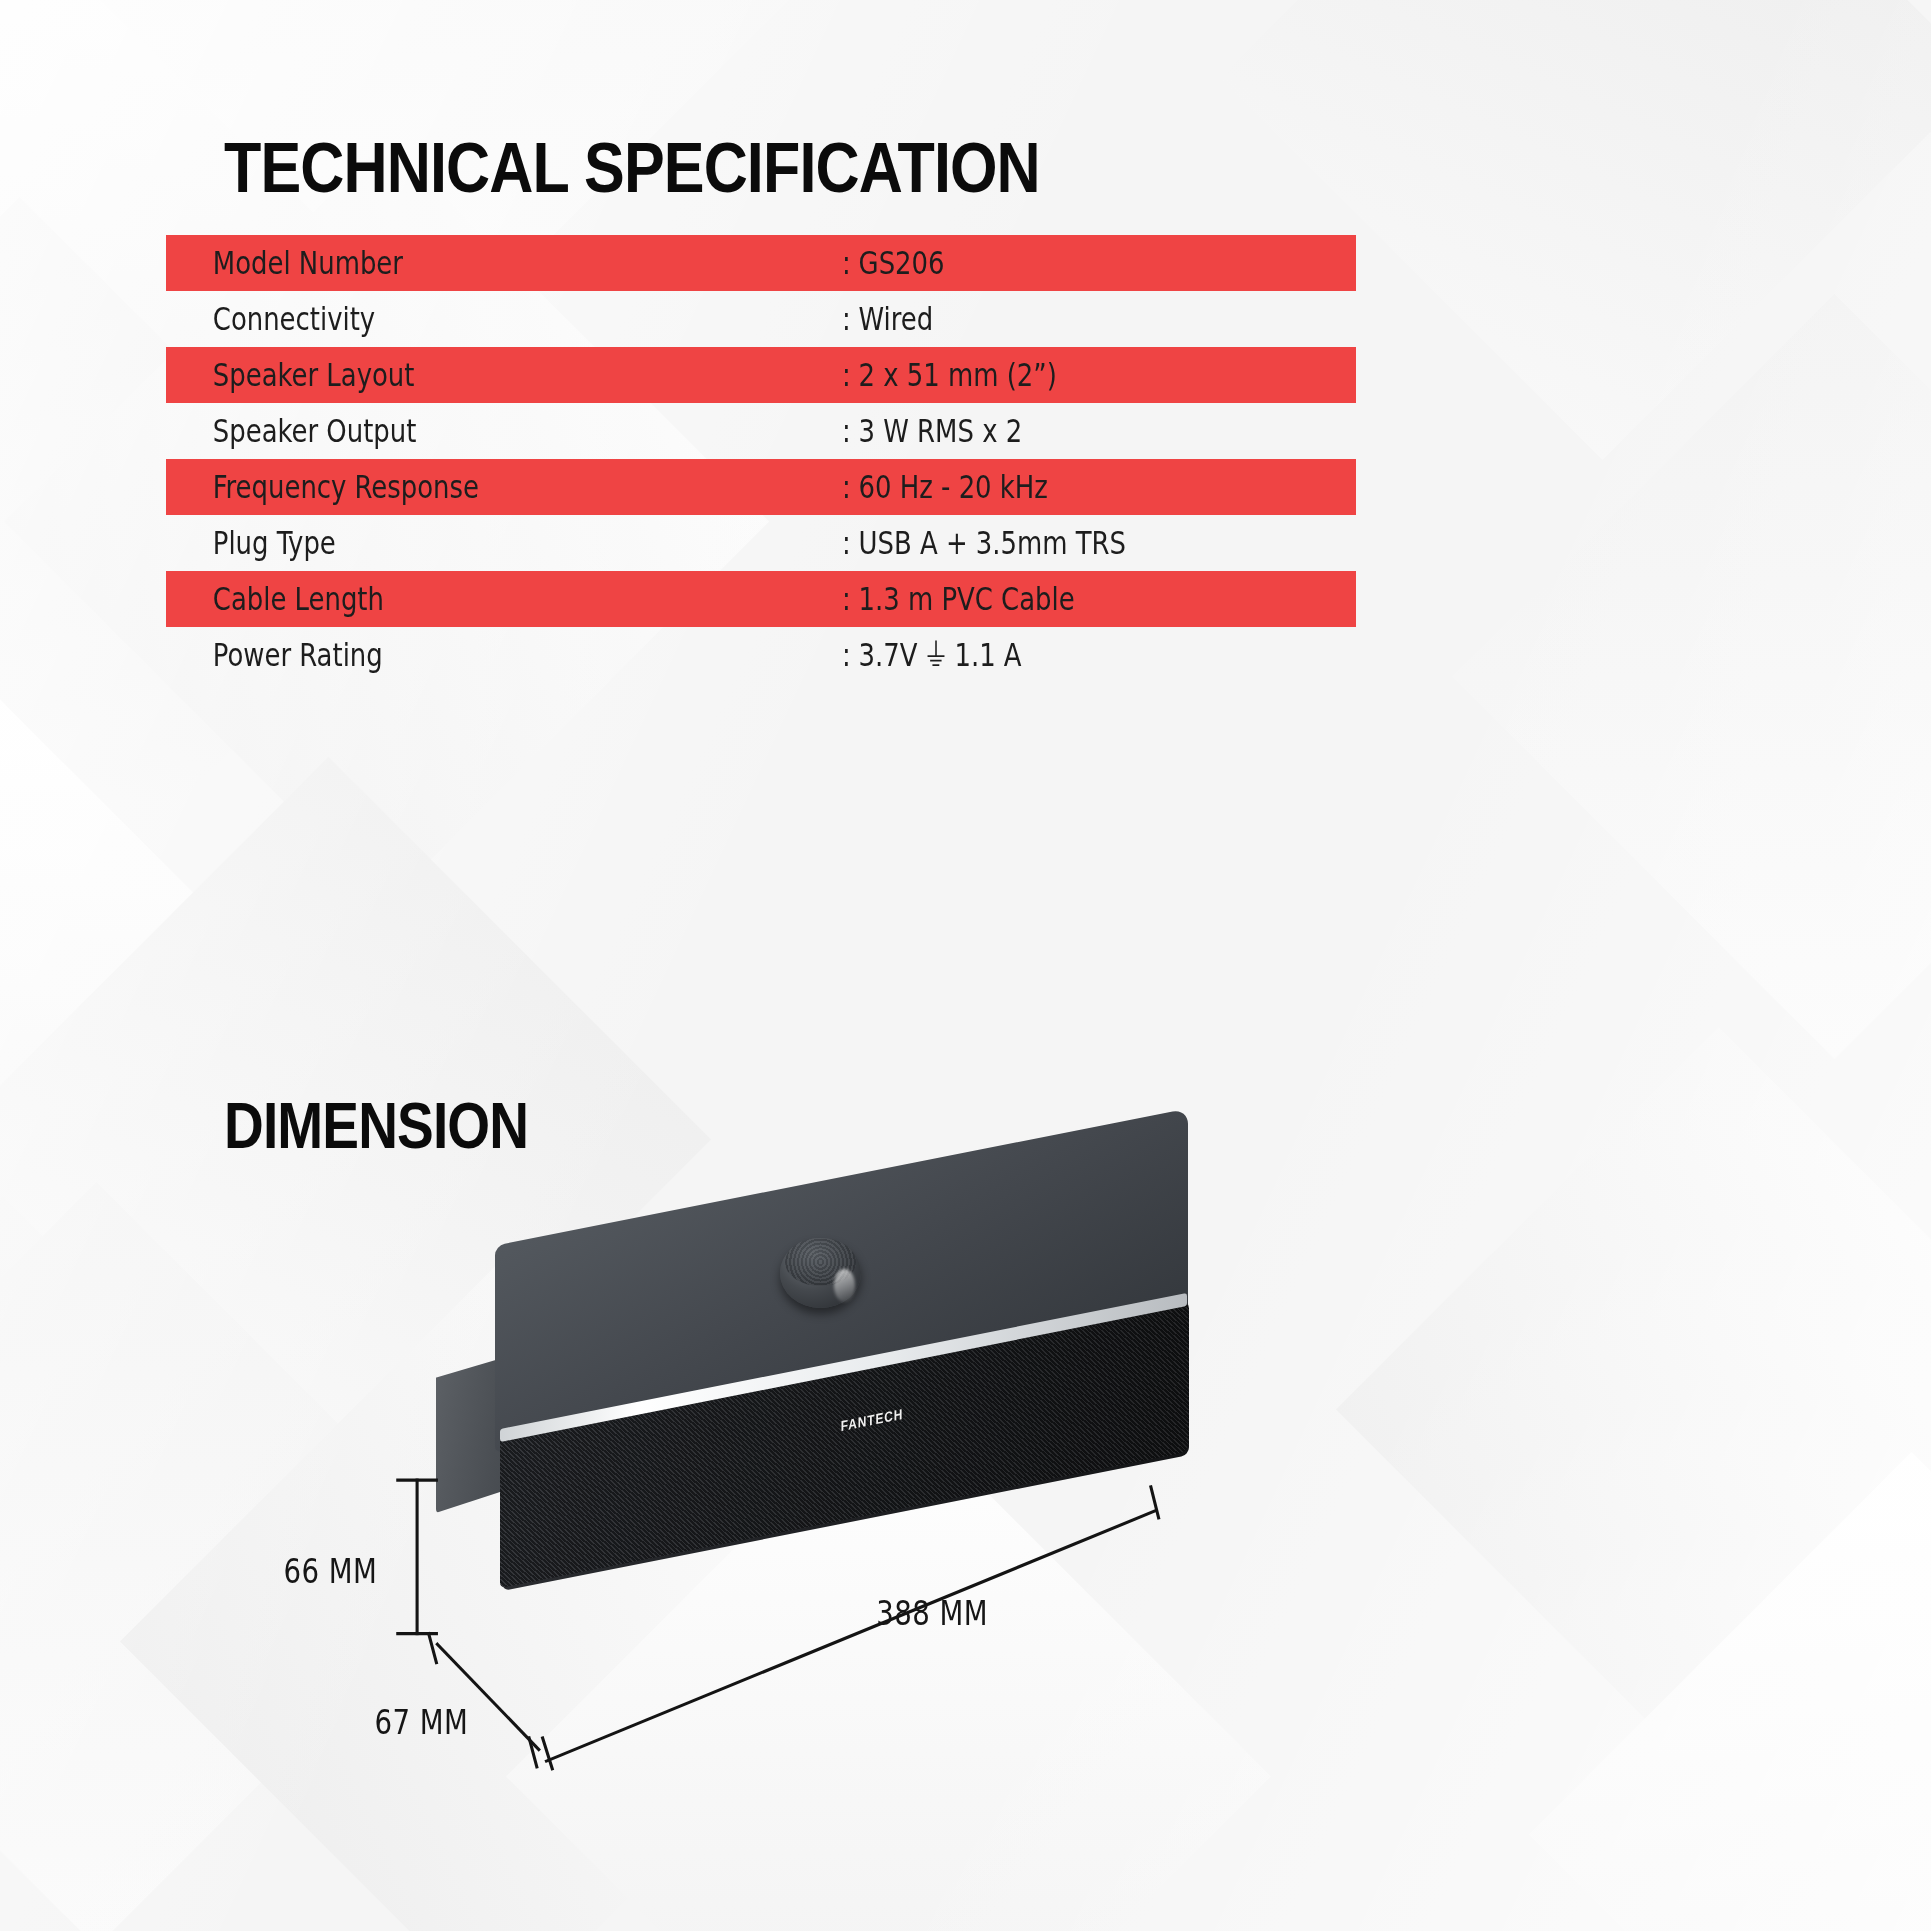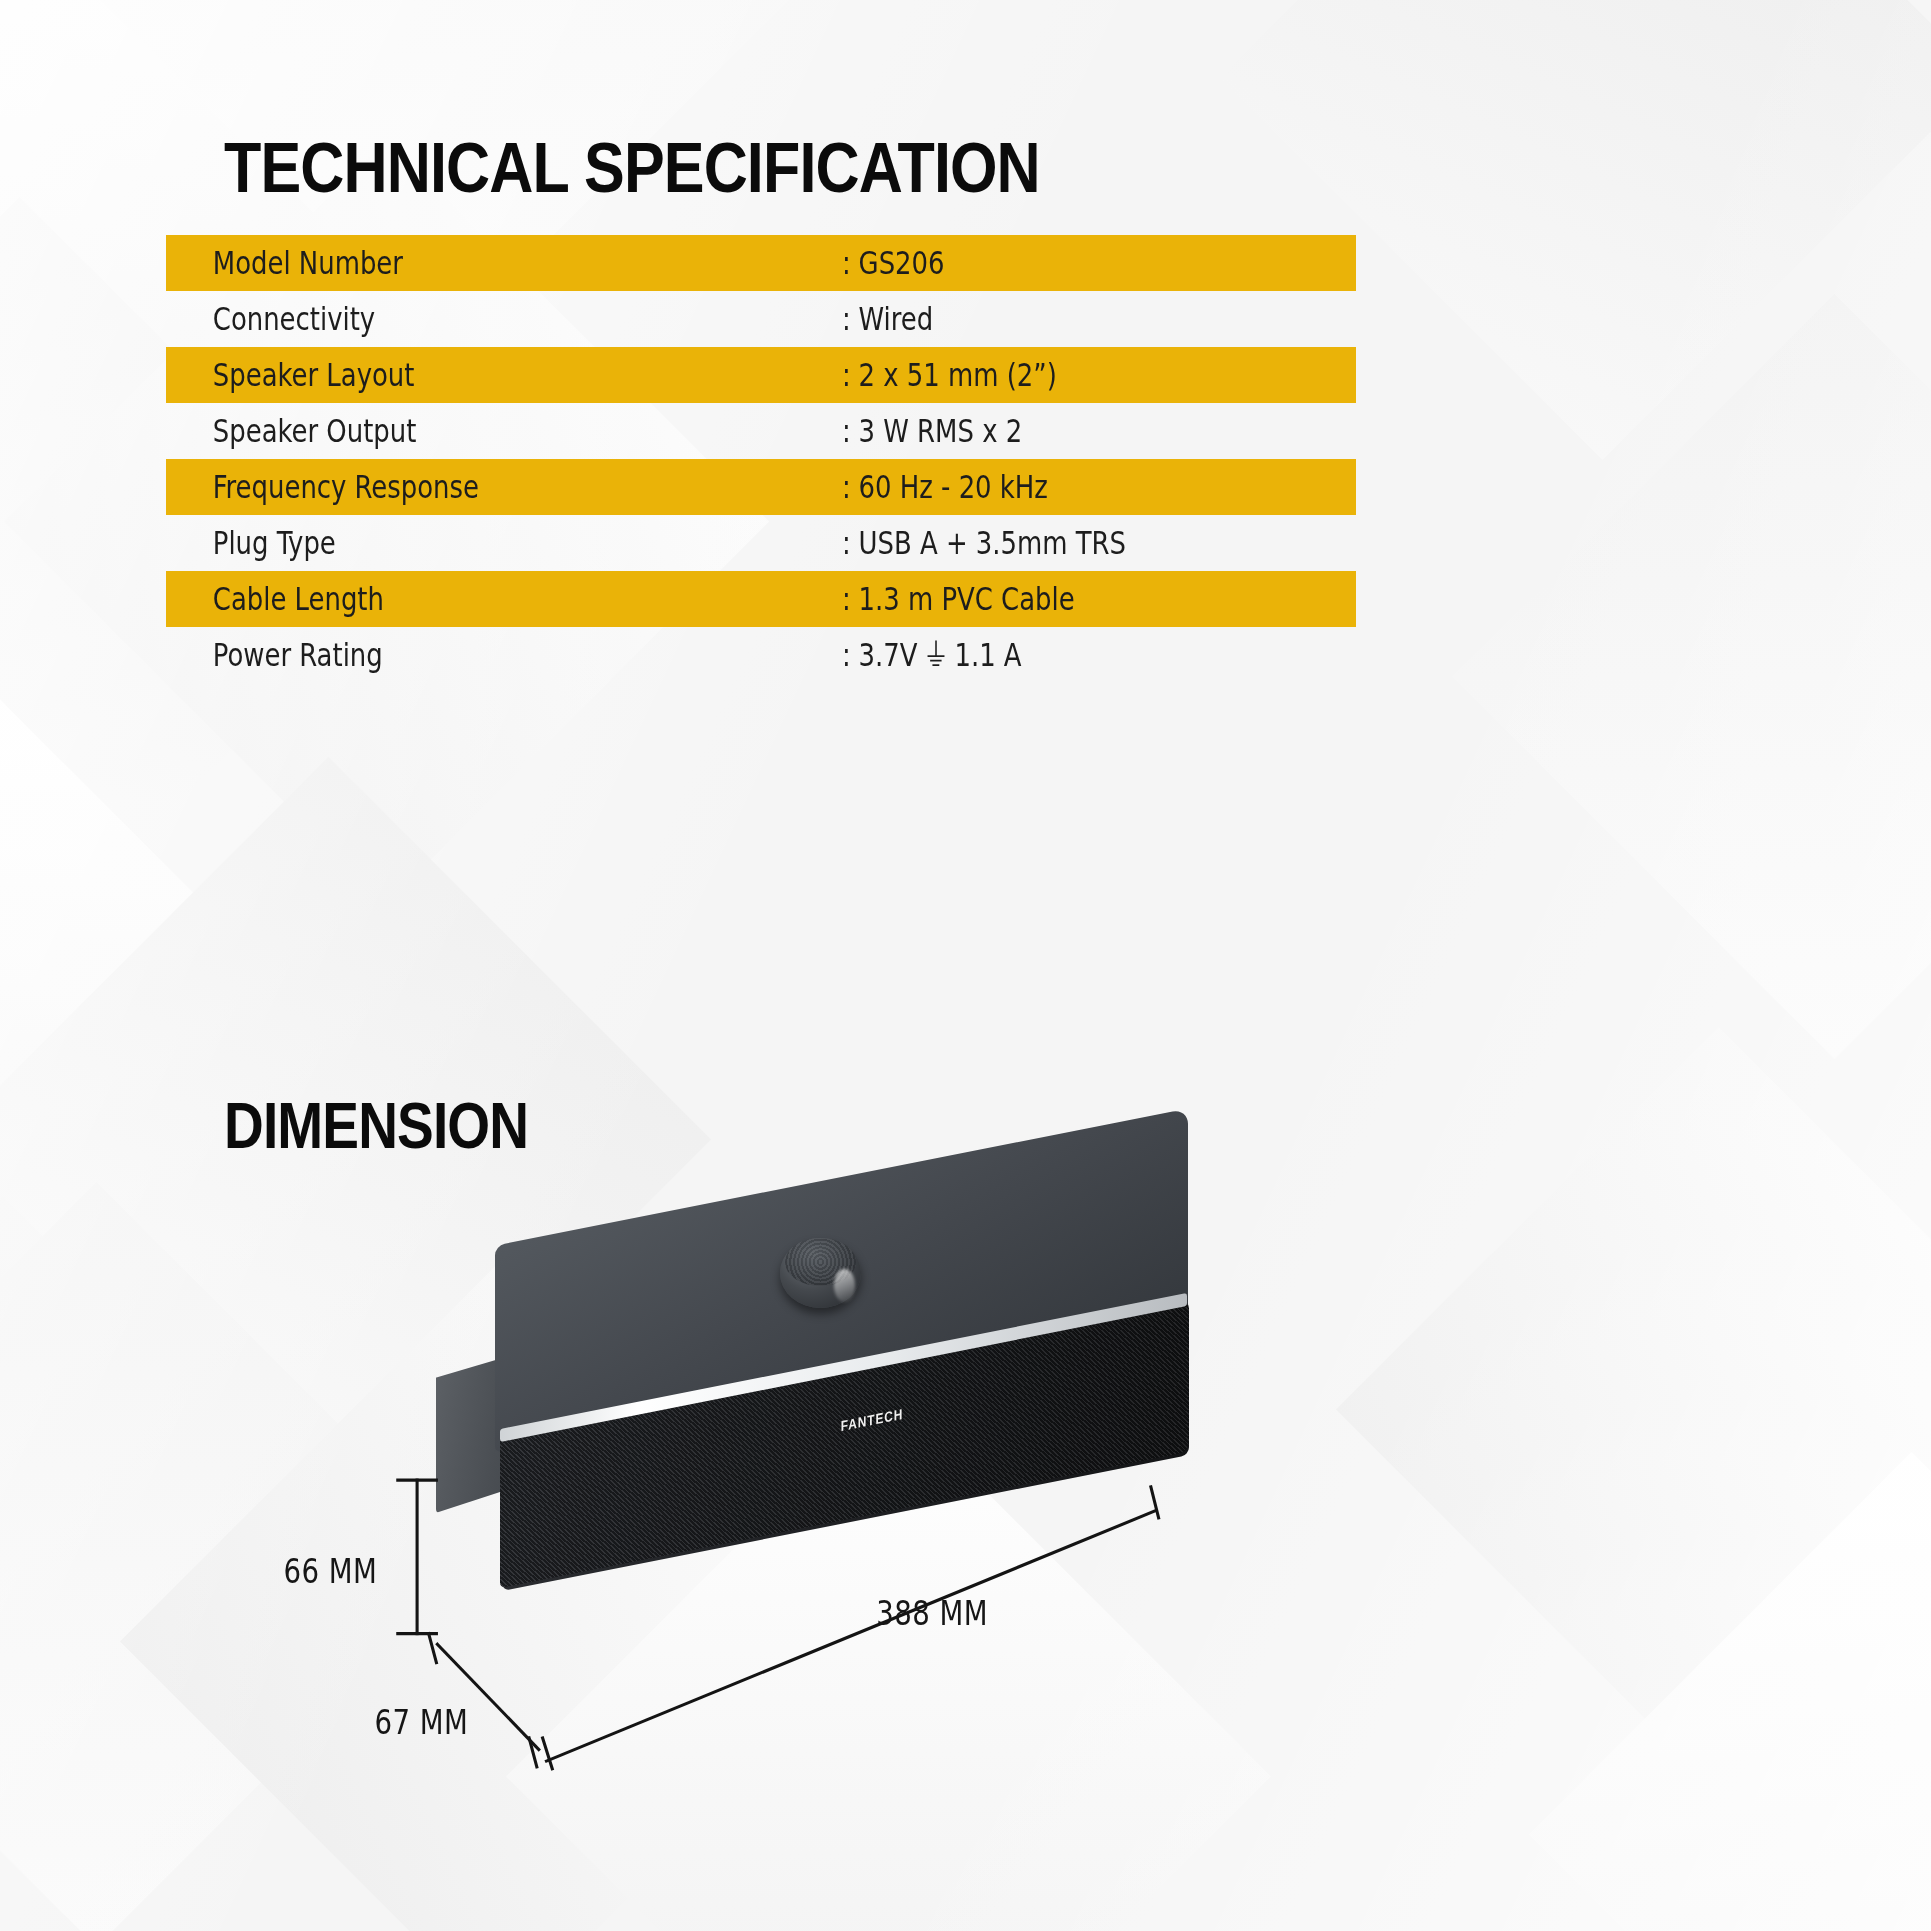--- a/index.html
+++ b/index.html
@@ -81,21 +81,21 @@
 
   .spec-row {
     display: flex;
     align-items: center;
     height: 56px;
     font-family: "DejaVu Sans Condensed", "Liberation Sans Narrow", "Liberation Sans", sans-serif;
     font-size: 32px;
     color: #1d1d1d;
     font-weight: 300;
   }
-  .spec-row.shaded { background: #eab308; }
+  .spec-row.shaded { background: #ef4444; }
 
   .spec-label {
     padding-left: 52px;
     width: 676px;
     transform: scaleX(0.9);
     transform-origin: left center;
     white-space: nowrap;
   }
 
   .spec-value {

